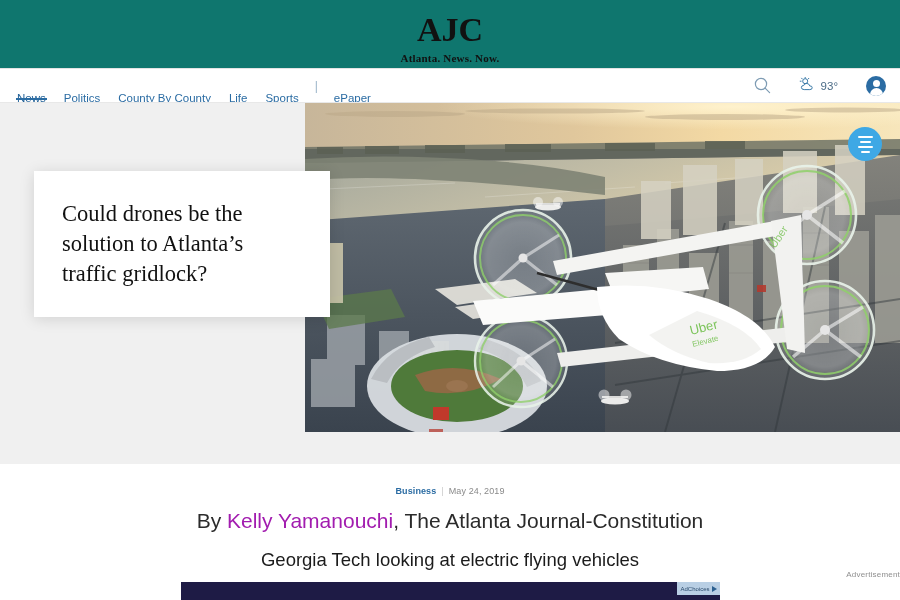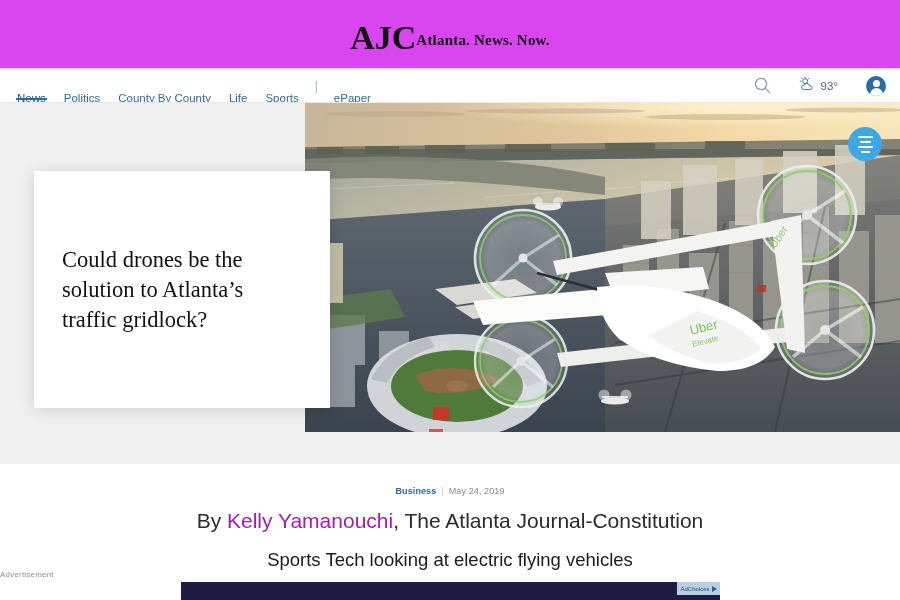--- a/index.html
+++ b/index.html
@@ -7,39 +7,39 @@
     width: 900px; height: 600px;
     overflow: hidden;
     background: #ffffff;
     font-family: "Liberation Sans", sans-serif;
   }
   .page { position: relative; width: 900px; height: 600px; background: #ffffff; }
 
   
   .masthead {
     height: 68px;
-    background: #d946ef;
+    background: #0f766e;
     display: flex;
     align-items: center;
     justify-content: center;
-    flex-direction: row;
+    flex-direction: column;
     padding-top: 8px;
   }
   .logo-word {
     font-family: "Liberation Serif", serif;
     font-weight: 700;
     font-size: 34px;
     letter-spacing: 0px;
     color: #111111;
     line-height: 1;
   }
   .logo-tag {
     font-family: "Liberation Serif", serif;
     font-weight: 700;
-    font-size: 15px;
+    font-size: 11px;
     color: #111111;
     margin-top: 5px;
     letter-spacing: 0.2px;
   }
 
   
   .navbar {
     height: 34px;
     border-top: 1px solid #e3e3e3;
     background: #ffffff;
@@ -137,21 +137,21 @@
   }
   .fab-line { height: 2px; background: #ffffff; border-radius: 1px; }
   .fab-line.l1 { width: 15px; }
   .fab-line.l2 { width: 11px; }
   .fab-line.l3 { width: 15px; }
   .fab-line.l4 { width: 9px; }
 
   .headline-card {
     position: absolute;
     left: 34px; top: 68px;
-    width: 296px; height: 237px;
+    width: 296px; height: 146px;
     background: #ffffff;
     box-shadow: 0 2px 14px rgba(0,0,0,0.13);
     display: flex; align-items: center;
     padding: 0 28px;
     z-index: 4;
   }
   .headline {
     font-family: "Liberation Serif", serif;
     font-size: 22.5px;
     line-height: 30px;
@@ -195,21 +195,21 @@
     margin-top: 16px;
     font-size: 18.5px;
     color: #1b1b1b;
     font-weight: 500;
   }
 
   
   .ad-wrap {
     position: absolute;
     left: 0; right: 0; bottom: 0;
-    text-align: left;
+    text-align: right;
   }
   .ad-label {
     font-size: 8px;
     color: #8f8f8f;
     letter-spacing: 0.2px;
     margin-bottom: 3px;
   }
   .ad-banner {
     position: relative;
     width: 539px;
@@ -548,21 +548,21 @@
     <div class="kicker">
       <a class="kicker-cat">Business</a>
       <span class="kicker-bar">|</span>
       <span class="kicker-date">May 24, 2019</span>
     </div>
 
     <div class="byline">
       <span>By </span><a class="byline-author">Kelly Yamanouchi</a><span>, The Atlanta Journal-Constitution</span>
     </div>
 
-    <div class="subhead">Sports Tech looking at electric flying vehicles</div>
+    <div class="subhead">Georgia Tech looking at electric flying vehicles</div>
   </div>
 
   <div class="ad-wrap">
     <div class="ad-label">Advertisement</div>
     <div class="ad-banner">
       <div class="adchoices">
         <span class="adchoices-text">AdChoices</span>
         <span class="adchoices-tri"></span>
       </div>
     </div>

